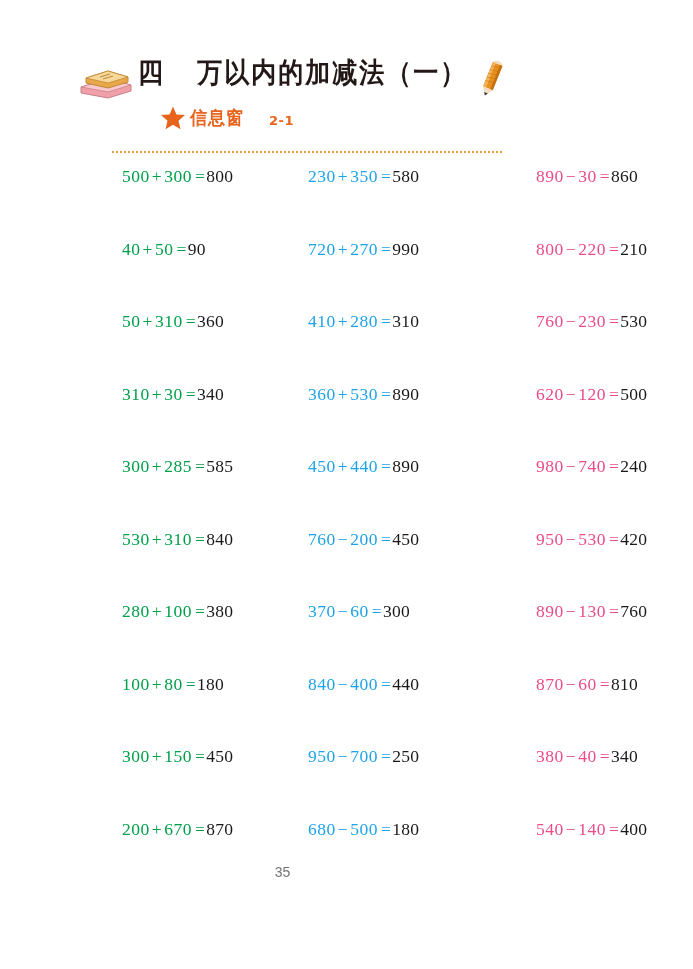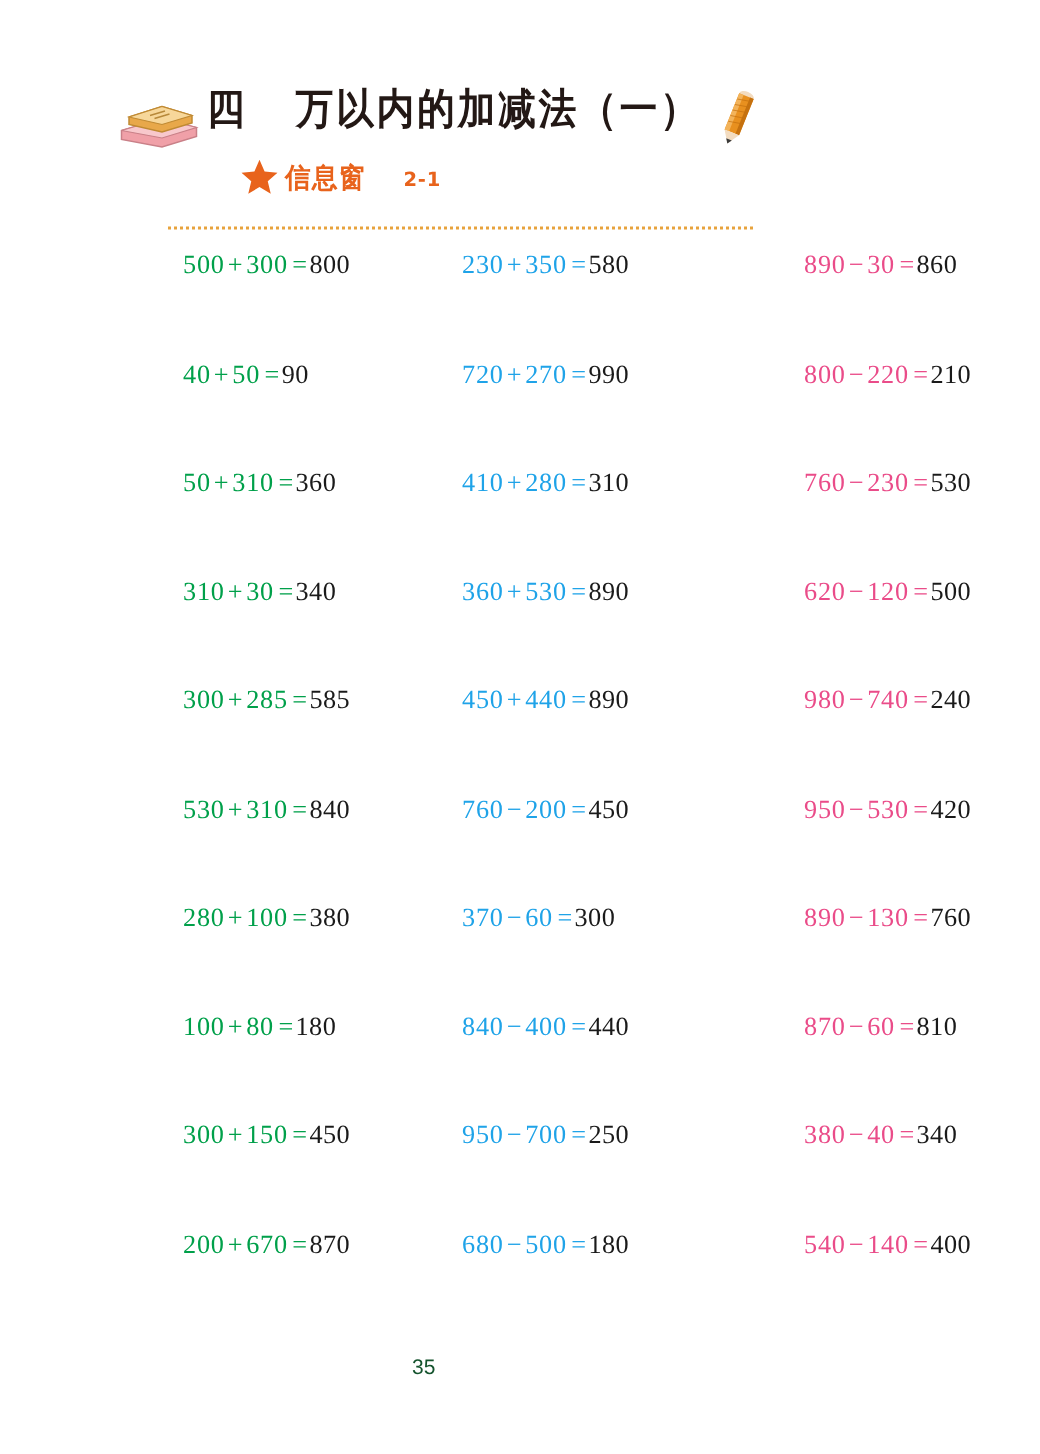--- a/index.html
+++ b/index.html
@@ -148,26 +148,26 @@
   .ans    { color: #1a1a1a; letter-spacing: 0.3px; }
 
   .col-green { color: #00a04a; }
   .col-blue  { color: #1fa3e8; }
   .col-pink  { color: #ea4c89; }
 
   
   #page-number {
     position: absolute;
     left: 0;
-    top: 903px;
+    top: 864px;
     width: 565px;
     text-align: center;
     font-family: "Liberation Sans", "DejaVu Sans", sans-serif;
     font-size: 14px;
-    color: #14532d;
+    color: #737373;
   }
 </style>
 </head>
 <body>
 
 <div id="page">
 
   <div id="header">
 
     <div id="title-row">

